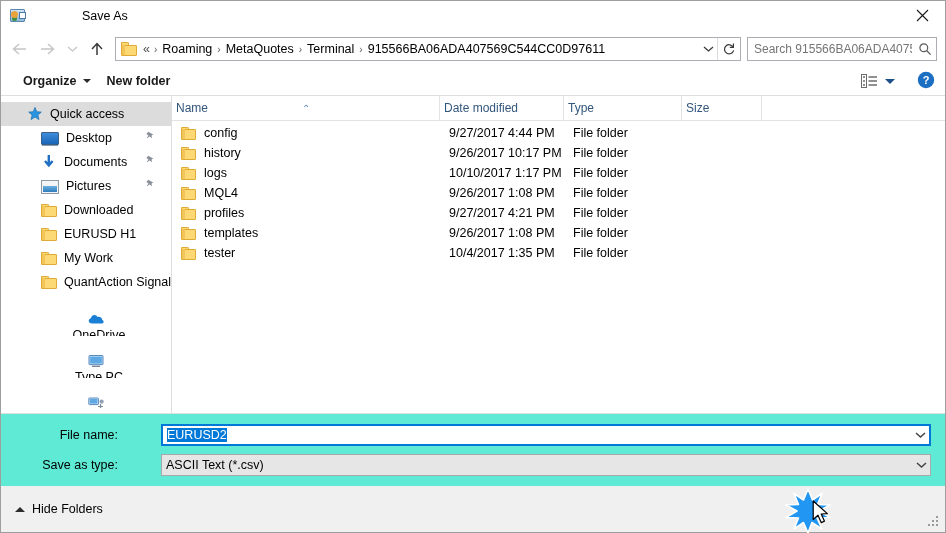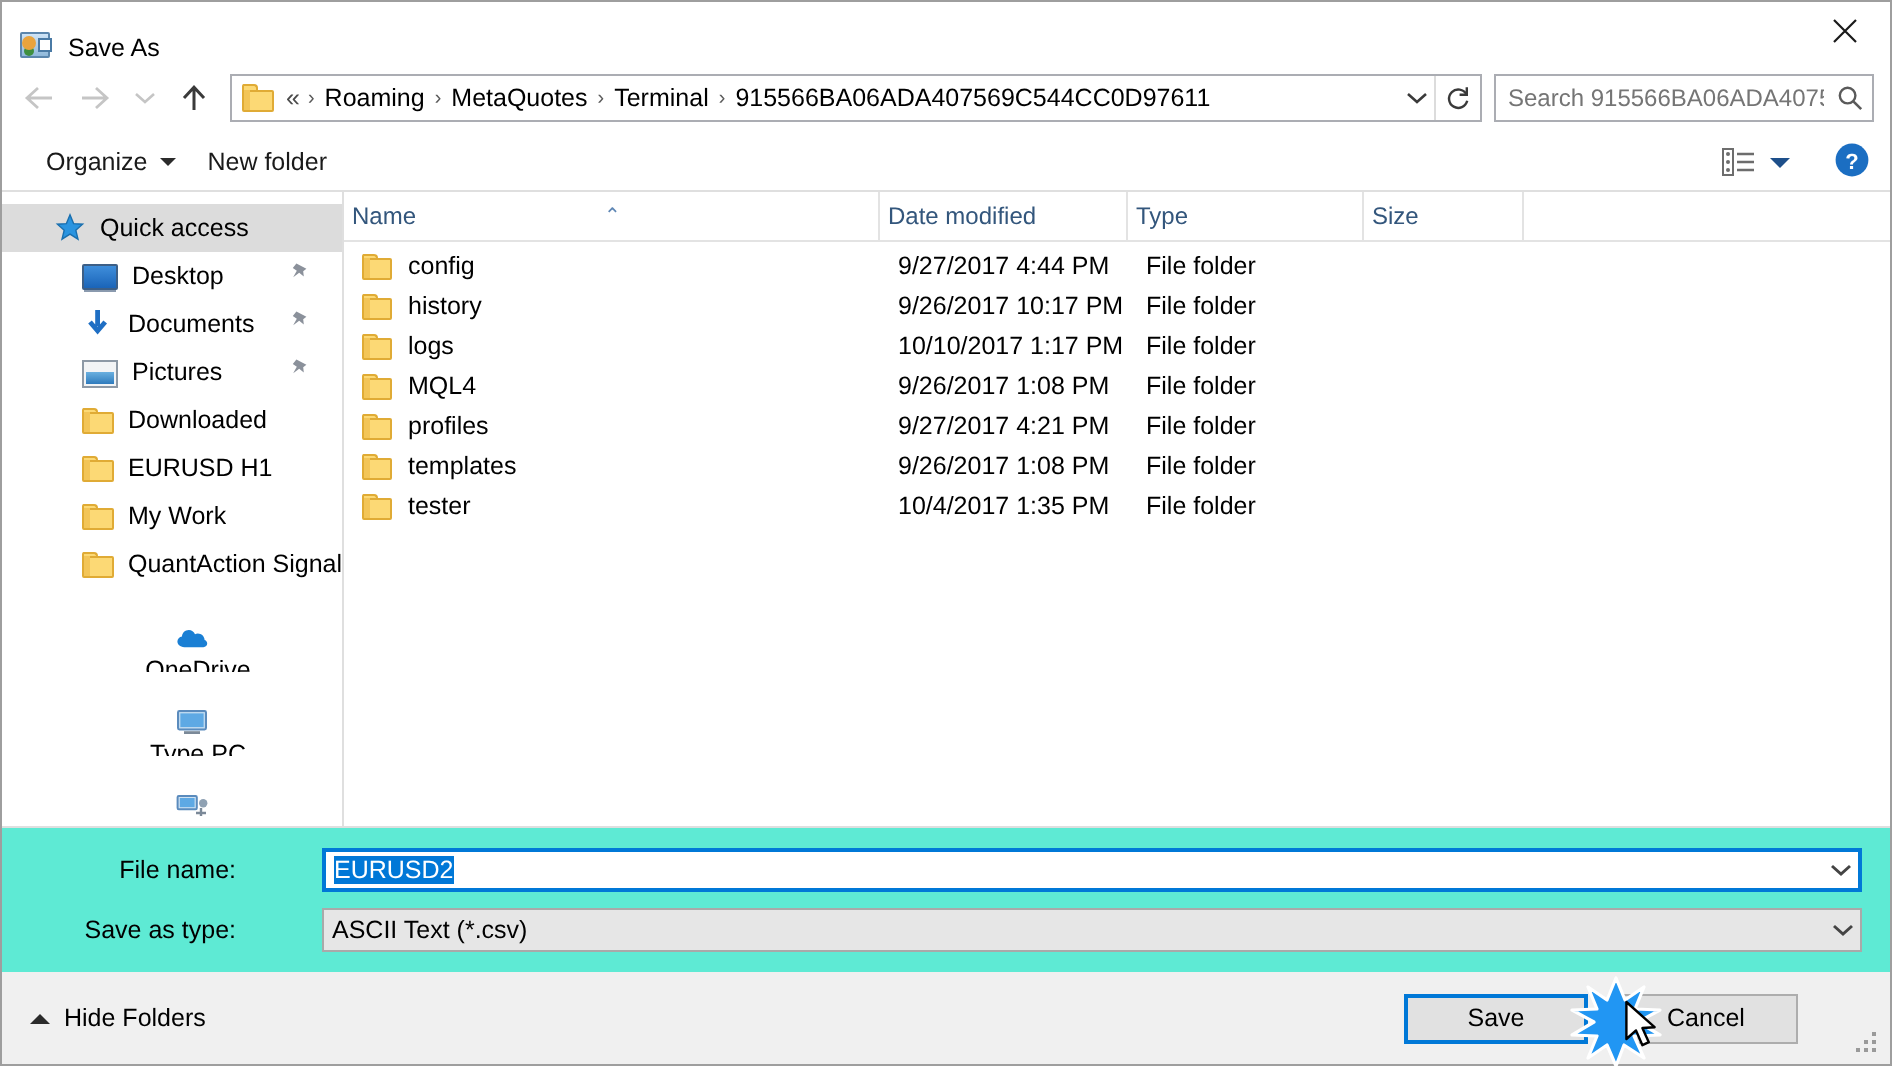--- a/index.html
+++ b/index.html
@@ -27,23 +27,24 @@
     box-sizing: border-box;
     display: flex;
     flex-direction: column;
   }
 
   
   .titlebar {
     height: 30px;
     min-height: 30px;
     display: flex;
-    align-items: flex-end;
-    background: #ffffff;
-    position: relative;
+    align-items: center;
+    background: #ffffff;
+    position: relative;
+    gap: 48px;
   }
   .title-icon {
     width: 16px; height: 16px;
     margin-left: 9px;
     margin-right: 8px;
     position: relative;
     flex: none;
   }
   .title-icon .ti-back {
     position: absolute; left: 0; top: 1px;
@@ -206,20 +207,21 @@
     padding: 0 6px 0 14px;
     background: #fff;
   }
   .cmd-item {
     font-size: 12.5px;
     color: #1a1a1a;
     padding: 3px 8px;
     display: flex;
     align-items: center;
     gap: 6px;
+    font-weight: bold;
   }
   .cmd-caret {
     width: 0; height: 0;
     border-left: 4px solid transparent;
     border-right: 4px solid transparent;
     border-top: 4px solid #2b2b2b;
     display: inline-block;
   }
   .cmd-spacer { flex: 1; }
   .viewbtn { display: flex; align-items: center; gap: 7px; padding: 2px 6px; }
@@ -844,24 +846,20 @@
         </div>
       </div>
     </div>
   </div>
 
   <div class="footer">
     <div class="hidefolders">
       <span class="hf-caret"></span>
       <span>Hide Folders</span>
     </div>
-    <div class="btns">
-      <div class="btn default">Save</div>
-      <div class="btn">Cancel</div>
-    </div>
     <div class="grip">
       <i style="left:8px;top:0"></i>
       <i style="left:4px;top:4px"></i>
         <i style="left:8px;top:4px"></i>
       <i style="left:0px;top:8px"></i>
         <i style="left:4px;top:8px"></i>
         <i style="left:8px;top:8px"></i>
     </div>
   </div>
 </div>

